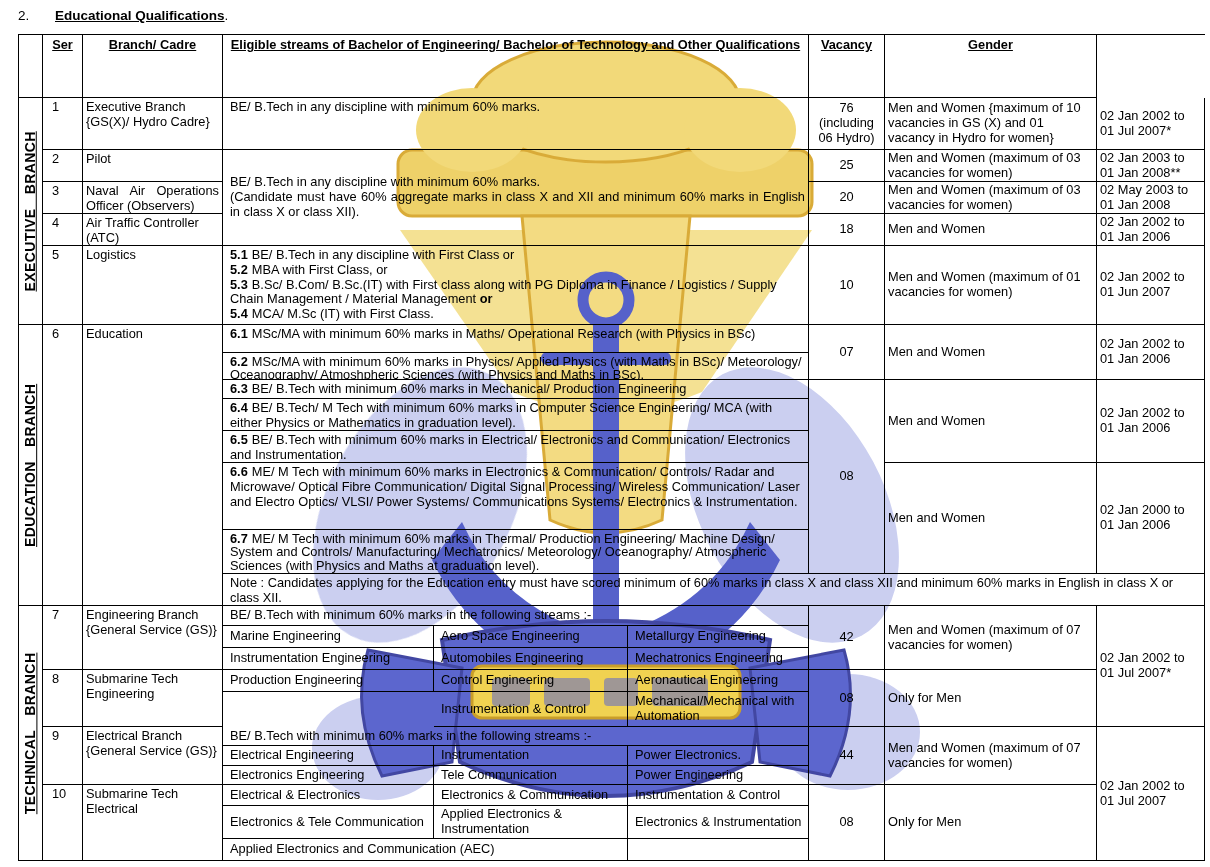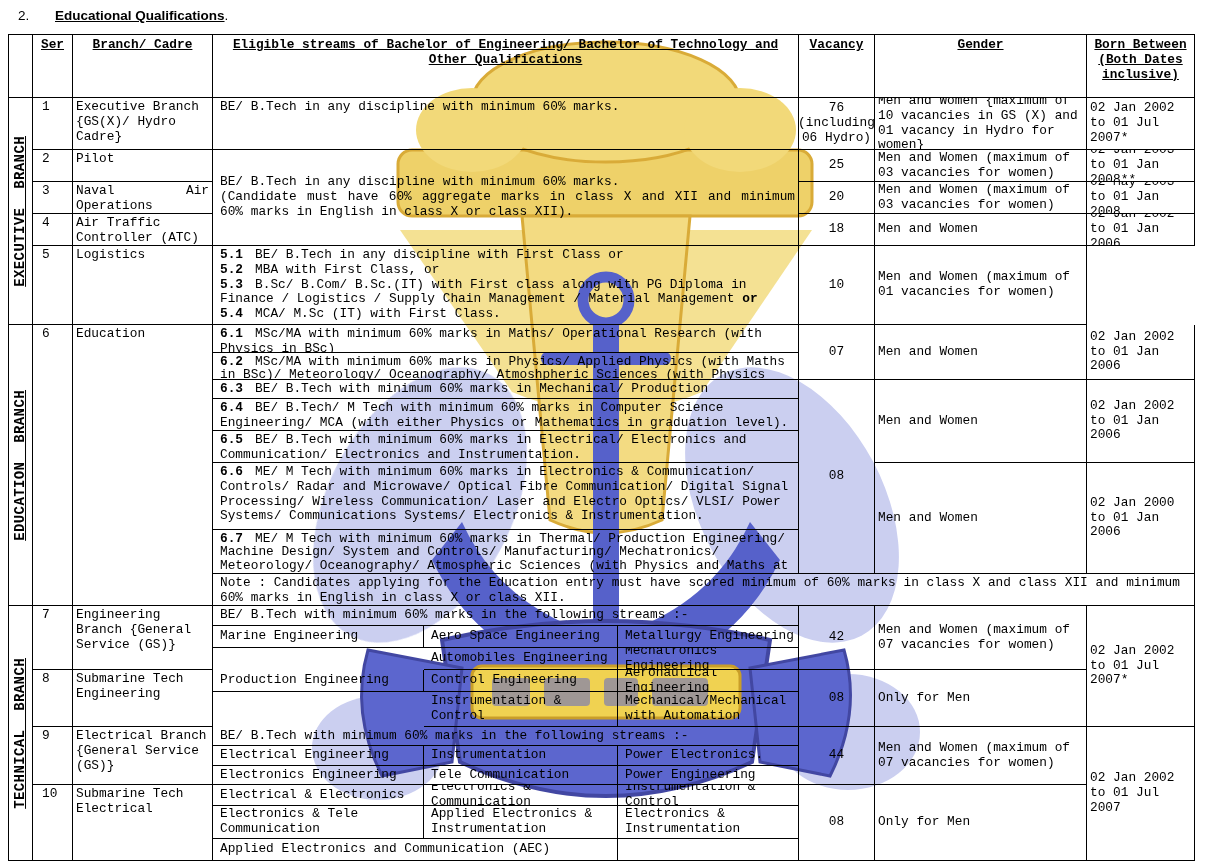--- a/index.html
+++ b/index.html
@@ -6,43 +6,43 @@
   body{
     width:1210px;height:867px;position:relative;overflow:hidden;
     background:#ffffff;color:#000;
     font-family:"Liberation Sans", sans-serif;
   }
   .watermark{position:absolute;left:0;top:0;z-index:0;}
   .title-row{position:absolute;left:18px;top:8px;z-index:2;font-size:13.5px;}
   .title-num{display:inline-block;width:37px;}
   .title-main{font-weight:bold;text-decoration:underline;}
   .grid{
-    position:absolute;left:8px;top:34px;z-index:1;display:grid;
+    position:absolute;left:18px;top:34px;z-index:1;display:grid;
     grid-template-columns:24px 40px 140px 211px 194px 181px 76px 212px 108px;
     grid-template-rows:63px 52px 32px 32px 32px 79px 28px 27px 19px 32px 32px 67px 44px 32px 20px 22px 22px 22px 35px 19px 20px 19px 21px 33px 22px;
-    border-top:1.5px solid #000;border-left:1.5px solid #000;font-family:Liberation Mono, monospace;
+    border-top:1.5px solid #000;border-left:1.5px solid #000;
   }
   .c{
     box-sizing:border-box;border-right:1.5px solid #000;border-bottom:1.5px solid #000;
     font-size:12.8px;line-height:14.8px;padding:2px 3px;overflow:hidden;background:transparent;
   }
   .hdr{font-weight:bold;text-decoration:underline;text-align:center;padding-top:3px;}
   .vc{display:flex;align-items:center;}
   .cc{display:flex;align-items:center;justify-content:center;text-align:center;}
   .ser{padding-left:9px;}
   .elig{padding-left:7px;}
   .stream{display:flex;align-items:center;padding-left:7px;}
   .just{text-align:justify;}
   .tight{line-height:13.4px;}
   .vlab{display:flex;align-items:center;justify-content:center;padding:0;}
   .vlab span{
     transform:rotate(-90deg);white-space:nowrap;font-weight:bold;font-size:14px;
     text-decoration:underline;letter-spacing:0.4px;word-spacing:10px;
   }
-  .ln .no{margin-right:12px;}
+  .ln .no{margin-right:4px;}
   .ln{margin:0;}
 </style>
 </head>
 <body>
 
 <svg class="watermark" width="1210" height="867" viewBox="0 0 1210 867" aria-hidden="true">
   <g opacity="0.96">
 
     <ellipse cx="420" cy="505" rx="92" ry="148" fill="#c9cdf0" transform="rotate(28 420 505)"></ellipse>
     <ellipse cx="792" cy="505" rx="92" ry="148" fill="#c9cdf0" transform="rotate(-28 792 505)"></ellipse>
@@ -81,21 +81,20 @@
 </div>
 
 <div class="grid">
 
   <div class="c" style="grid-area:1/1/2/2"></div>
   <div class="c hdr" style="grid-area:1/2/2/3">Ser</div>
   <div class="c hdr" style="grid-area:1/3/2/4">Branch/ Cadre</div>
   <div class="c hdr" style="grid-area:1/4/2/7">Eligible streams of Bachelor of Engineering/ Bachelor of Technology and Other Qualifications</div>
   <div class="c hdr" style="grid-area:1/7/2/8">Vacancy</div>
   <div class="c hdr" style="grid-area:1/8/2/9">Gender</div>
-  <div class="c hdr" style="grid-area:1/9/2/10">Born Between (Both Dates inclusive)</div>
 
   <div class="c vlab" style="grid-area:2/1/7/2">
       <span>EXECUTIVE BRANCH</span>
     </div>
 
   <div class="c ser" style="grid-area:2/2/3/3">1</div>
   <div class="c" style="grid-area:2/3/3/4">Executive Branch {GS(X)/ Hydro Cadre}</div>
   <div class="c elig" style="grid-area:2/4/3/7">BE/ B.Tech in any discipline with minimum 60% marks.</div>
   <div class="c cc" style="grid-area:2/7/3/8">76 (including 06 Hydro)</div>
   <div class="c vc" style="grid-area:2/8/3/9">Men and Women {maximum of 10 vacancies in GS (X) and 01 vacancy in Hydro for women}</div>
@@ -130,20 +129,21 @@
   <div class="c elig" style="grid-area:6/4/7/7">
       <div style="width:100%">
         <div class="ln"><b class="no">5.1</b><span>BE/ B.Tech in any discipline with First Class or</span></div>
         <div class="ln"><b class="no">5.2</b><span>MBA with First Class, or</span></div>
         <div class="ln"><b class="no">5.3</b><span>B.Sc/ B.Com/ B.Sc.(IT) with First class along with PG Diploma in Finance / Logistics / Supply Chain Management / Material Management <b>or</b></span></div>
         <div class="ln"><b class="no">5.4</b><span>MCA/ M.Sc (IT) with First Class.</span></div>
       </div>
     </div>
   <div class="c cc" style="grid-area:6/7/7/8">10</div>
   <div class="c vc" style="grid-area:6/8/7/9">Men and Women (maximum of 01 vacancies for women)</div>
+  <div class="c vc" style="grid-area:6/9/7/10">02 Jan 2002 to 01 Jun 2007</div>
 
   <div class="c vlab" style="grid-area:7/1/15/2">
       <span>EDUCATION BRANCH</span>
     </div>
   <div class="c ser" style="grid-area:7/2/15/3">6</div>
   <div class="c" style="grid-area:7/3/15/4">Education</div>
 
   <div class="c elig" style="grid-area:7/4/8/7">
       <div style="width:100%">
         <div class="ln"><b class="no">6.1</b><span>MSc/MA with minimum 60% marks in Maths/ Operational Research (with Physics in BSc)</span></div>
@@ -194,20 +194,21 @@
   <div class="c vlab" style="grid-area:15/1/26/2">
       <span>TECHNICAL BRANCH</span>
     </div>
 
   <div class="c ser" style="grid-area:15/2/18/3">7</div>
   <div class="c" style="grid-area:15/3/18/4">Engineering Branch {General Service (GS)}</div>
   <div class="c elig" style="grid-area:15/4/16/7">BE/ B.Tech with minimum 60% marks in the following streams :-</div>
   <div class="c stream" style="grid-area:16/4/17/5">Marine Engineering</div>
   <div class="c stream" style="grid-area:16/5/17/6">Aero Space Engineering</div>
   <div class="c stream" style="grid-area:16/6/17/7">Metallurgy Engineering</div>
+  <div class="c stream" style="grid-area:17/4/18/5">Instrumentation Engineering</div>
   <div class="c stream" style="grid-area:17/5/18/6">Automobiles Engineering</div>
   <div class="c stream" style="grid-area:17/6/18/7">Mechatronics Engineering</div>
   <div class="c cc" style="grid-area:15/7/18/8">42</div>
   <div class="c vc" style="grid-area:15/8/18/9">Men and Women (maximum of 07 vacancies for women)</div>
   <div class="c vc" style="grid-area:15/9/20/10">02 Jan 2002 to 01 Jul 2007*</div>
 
   <div class="c ser" style="grid-area:18/2/20/3">8</div>
   <div class="c" style="grid-area:18/3/20/4">Submarine Tech Engineering</div>
   <div class="c stream" style="grid-area:18/4/19/5">Production Engineering</div>
   <div class="c stream" style="grid-area:18/5/19/6">Control Engineering</div>

